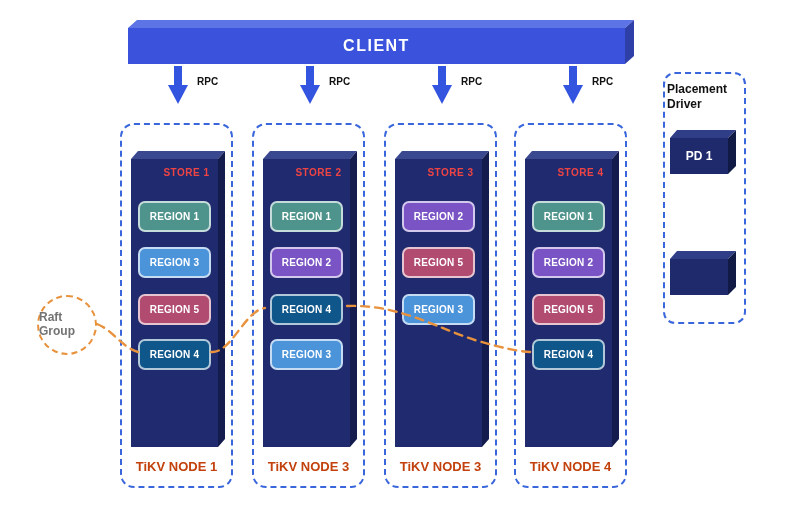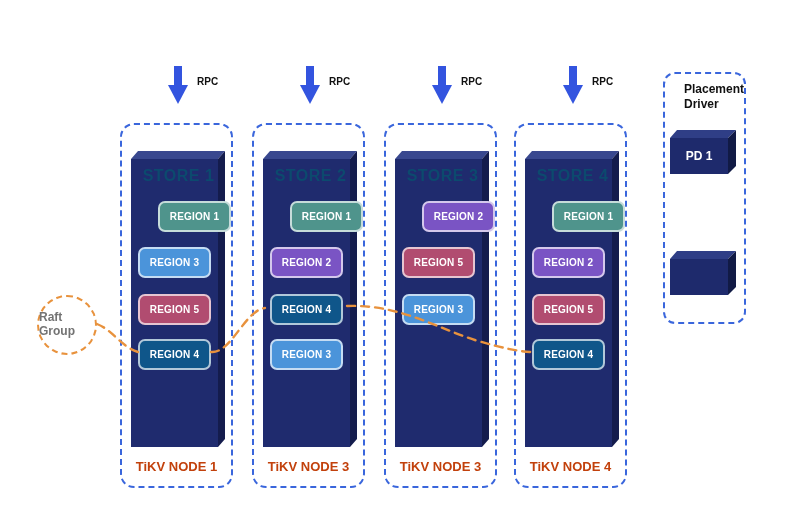--- a/index.html
+++ b/index.html
@@ -20,34 +20,34 @@
 
   
   .node { position:absolute; top:123px; width:113px; height:365px;
     border:2px dashed #3a66dc; border-radius:14px; }
   .node-label { position:absolute; bottom:12px; left:0; right:0; text-align:center;
     font-size:13px; font-weight:bold; color:#c2410c; }
 
   
   .store { position:absolute; left:9px; top:26px; width:94px; height:296px; }
   .store svg.shell { position:absolute; inset:0; }
-  .store-title { position:absolute; top:16px; left:4px; width:87px; text-align:center;
-    color:#0c4a6e; font-size:16px; font-weight:bold; letter-spacing:0.5px; }
+  .store-title { position:absolute; top:16px; left:12px; width:87px; text-align:center;
+    color:#ef4444; font-size:10px; font-weight:bold; letter-spacing:0.5px; }
 
   
   .chip { position:absolute; left:7px; width:73px; height:31px;
     background:var(--bg,#555); border:2px solid rgba(255,255,255,0.68); border-radius:7px;
     display:flex; align-items:center; justify-content:center;
     color:#fff; font-size:10px; font-weight:bold; letter-spacing:0.2px; }
-  .chip.p1 { top:50px;margin-left:20px; } .chip.p2 { top:96px; } .chip.p3 { top:143px; } .chip.p4 { top:188px; }
+  .chip.p1 { top:50px; } .chip.p2 { top:96px; } .chip.p3 { top:143px; } .chip.p4 { top:188px; }
 
   
   .pd-group { position:absolute; left:663px; top:72px; width:83px; height:252px;
     border:2px dashed #3a66dc; border-radius:12px; }
-  .pd-title { position:absolute; top:8px; left:19px; width:66px;
+  .pd-title { position:absolute; top:8px; left:2px; width:66px;
     font-size:12px; font-weight:bold; color:#111; line-height:1.25; }
   .pd-box { position:absolute; left:5px; width:82px; height:44px;padding-left:33px; }
   .pd-box svg { position:absolute; inset:0; }
   .pd-box .pd-label { position:absolute; left:0; top:8px; width:58px; height:36px;
     display:flex; align-items:center; justify-content:center;
     color:#fff; font-size:12px; font-weight:bold; }
   .pd-box.pd1 { top:56px; } .pd-box.pd2 { top:116px; } .pd-box.pd3 { top:177px; }
 
   
   .raft { position:absolute; left:37px; top:295px; width:60px; height:60px;
@@ -56,20 +56,28 @@
     font-size:12px; font-weight:bold; color:#737373; line-height:1.15; }
 
   
   #raft-path-overlay { position:absolute; inset:0; pointer-events:none; z-index:50; }
 </style>
 </head>
 <body>
 
 <div id="canvas">
 
+  <div class="client-box">
+    <svg viewBox="0 0 506 44" width="506" height="44">
+      <polygon points="0,8 9,0 506,0 497,8" fill="#5c74e6"></polygon>
+      <polygon points="497,8 506,0 506,36 497,44" fill="#2e3fa8"></polygon>
+      <rect x="0" y="8" width="497" height="36" fill="#3b53dc"></rect>
+    </svg>
+    <div class="client-label">CLIENT</div>
+  </div>
 
   <svg class="rpc-arrow" style="left:168px" viewBox="0 0 20 38">
     <rect x="6" y="0" width="8" height="21" fill="#3354df"></rect>
       <polygon points="0,19 20,19 10,38" fill="#3354df"></polygon>
   </svg>
   <span class="rpc-label" style="left:197px">RPC</span>
 
   <svg class="rpc-arrow" style="left:300px" viewBox="0 0 20 38">
     <rect x="6" y="0" width="8" height="21" fill="#3354df"></rect>
       <polygon points="0,19 20,19 10,38" fill="#3354df"></polygon>

